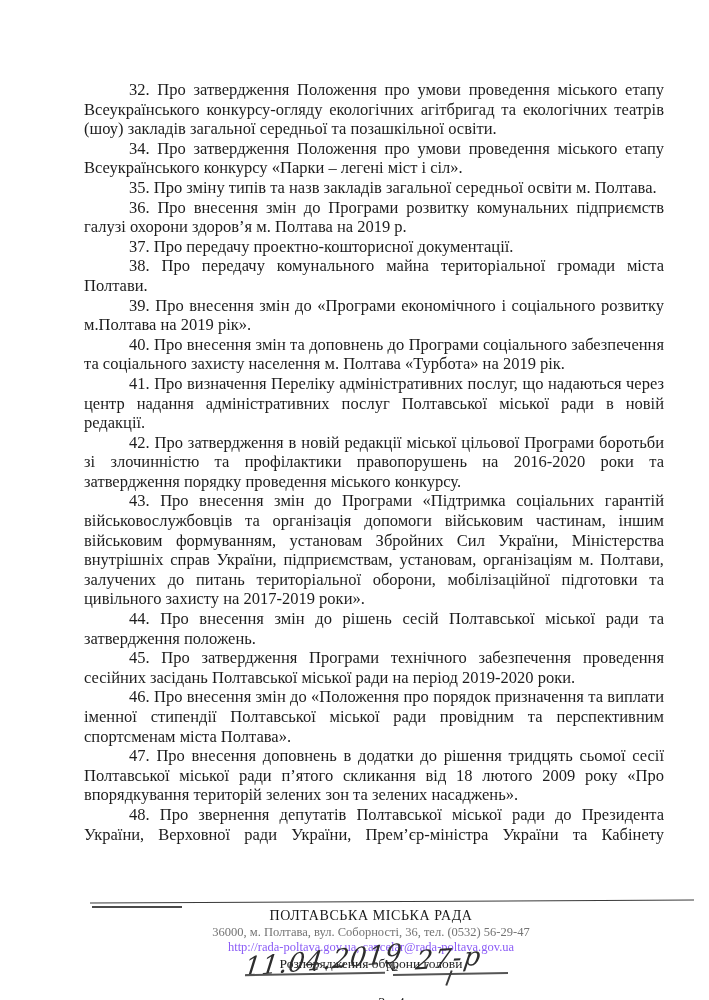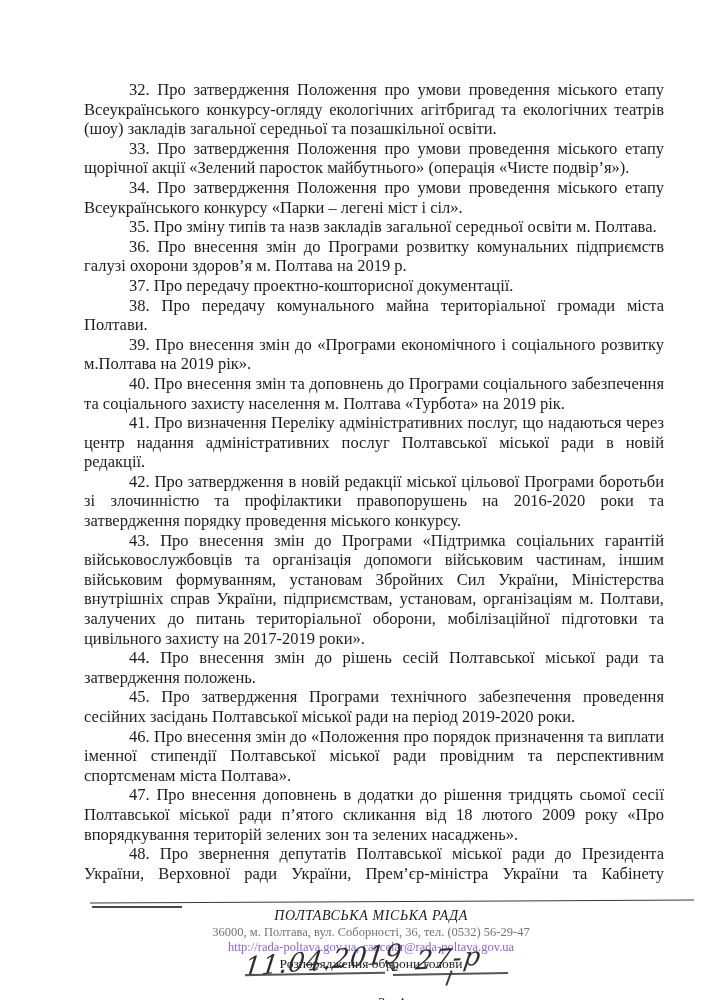--- a/index.html
+++ b/index.html
@@ -39,21 +39,21 @@
     left: 92px; top: 862px;
     width: 90px; height: 2px;
     background: #4a4a4a;
   }
   .footer-block {
     position: absolute;
     left: 85px; top: 864px;
     width: 572px;
     text-align: center;
   }
-  .footer-org   { font-size: 14px; letter-spacing: 0.6px; color: #1a1a1a; font-style: italic; }
+  .footer-org   { font-size: 14px; letter-spacing: 0.6px; color: #1a1a1a; }
   .footer-addr  { font-size: 12.5px; margin-top: 1px; color: #737373; }
   .footer-web   { font-size: 12.5px; color: #8b5cf6; }
   .footer-doctype { font-size: 13.5px; margin-top: 1px; color: #222; }
 
   
   .hw {
     position: absolute;
     font-family: "DejaVu Serif", serif;
     font-style: italic;
     color: #2e2e2e;
@@ -100,21 +100,20 @@
     color: #1d1d1d;
   }
 </style>
 </head>
 <body>
 
 <div class="page">
 
   <div class="body-text">
     <p class="para">32. Про затвердження Положення про умови проведення міського етапу Всеукраїнського конкурсу-огляду екологічних агітбригад та екологічних театрів (шоу) закладів загальної середньої та позашкільної освіти.</p>
-    <p class="para">33. Про затвердження Положення про умови проведення міського етапу щорічної акції «Зелений паросток майбутнього» (операція «Чисте подвір’я»).</p>
     <p class="para">34. Про затвердження Положення про умови проведення міського етапу Всеукраїнського конкурсу «Парки – легені міст і сіл».</p>
     <p class="para">35. Про зміну типів та назв закладів загальної середньої освіти м. Полтава.</p>
     <p class="para">36. Про внесення змін до Програми розвитку комунальних підприємств галузі охорони здоров’я м. Полтава на 2019 р.</p>
     <p class="para">37. Про передачу проектно-кошторисної документації.</p>
     <p class="para">38. Про передачу комунального майна територіальної громади міста Полтави.</p>
     <p class="para">39. Про внесення змін до «Програми економічного і соціального розвитку м.Полтава на 2019 рік».</p>
     <p class="para">40. Про внесення змін та доповнень до Програми соціального забезпечення та соціального захисту населення м. Полтава «Турбота» на 2019 рік.</p>
     <p class="para">41. Про визначення Переліку адміністративних послуг, що надаються через центр надання адміністративних послуг Полтавської міської ради в новій редакції.</p>
     <p class="para">42. Про затвердження в новій редакції міської цільової Програми боротьби зі злочинністю та профілактики правопорушень на 2016-2020 роки та затвердження порядку проведення міського конкурсу.</p>
     <p class="para">43. Про внесення змін до Програми «Підтримка соціальних гарантій військовослужбовців та організація допомоги військовим частинам, іншим військовим формуванням, установам Збройних Сил України, Міністерства внутрішніх справ України, підприємствам, установам, організаціям м. Полтави, залучених до питань територіальної оборони, мобілізаційної підготовки та цивільного захисту на 2017-2019 роки».</p>

